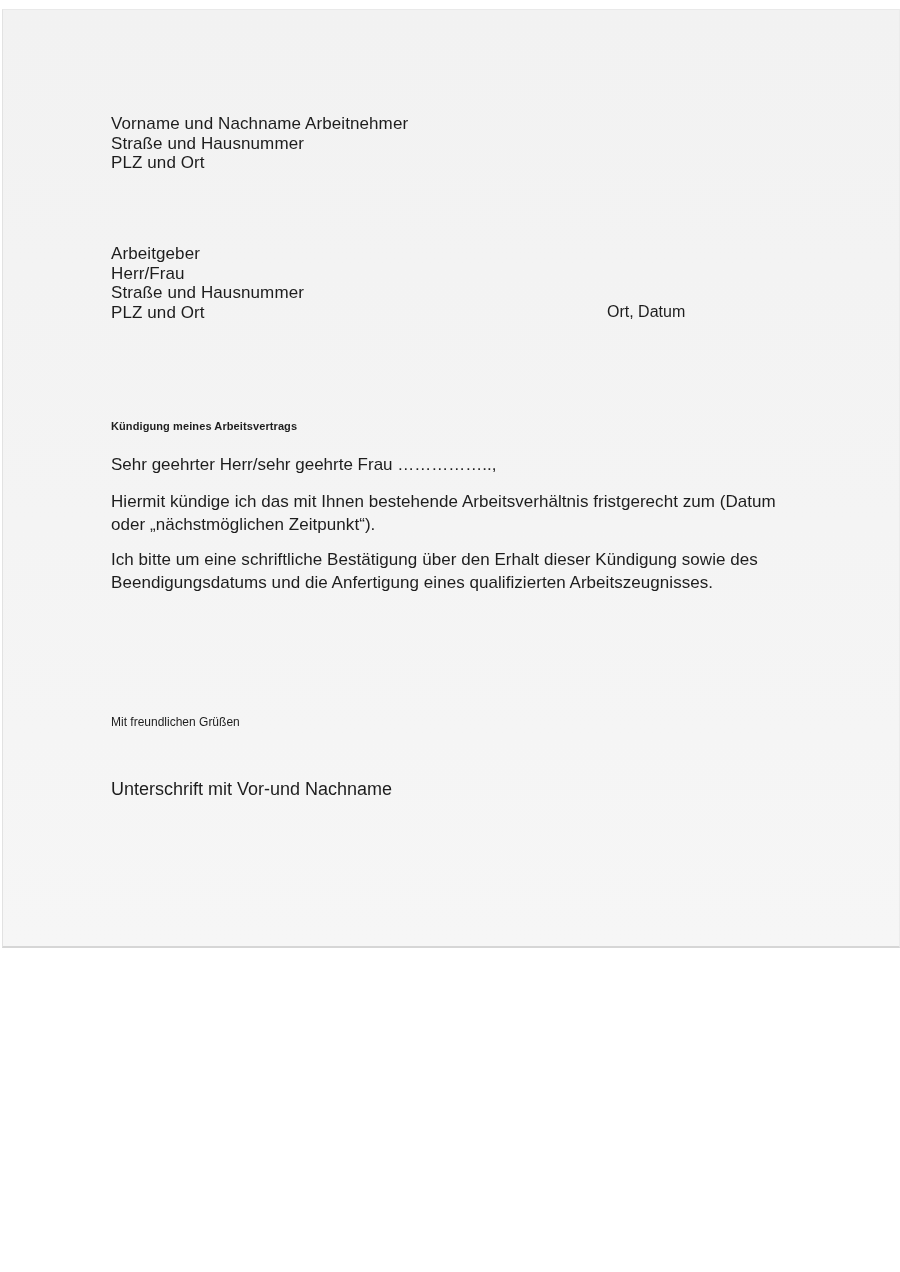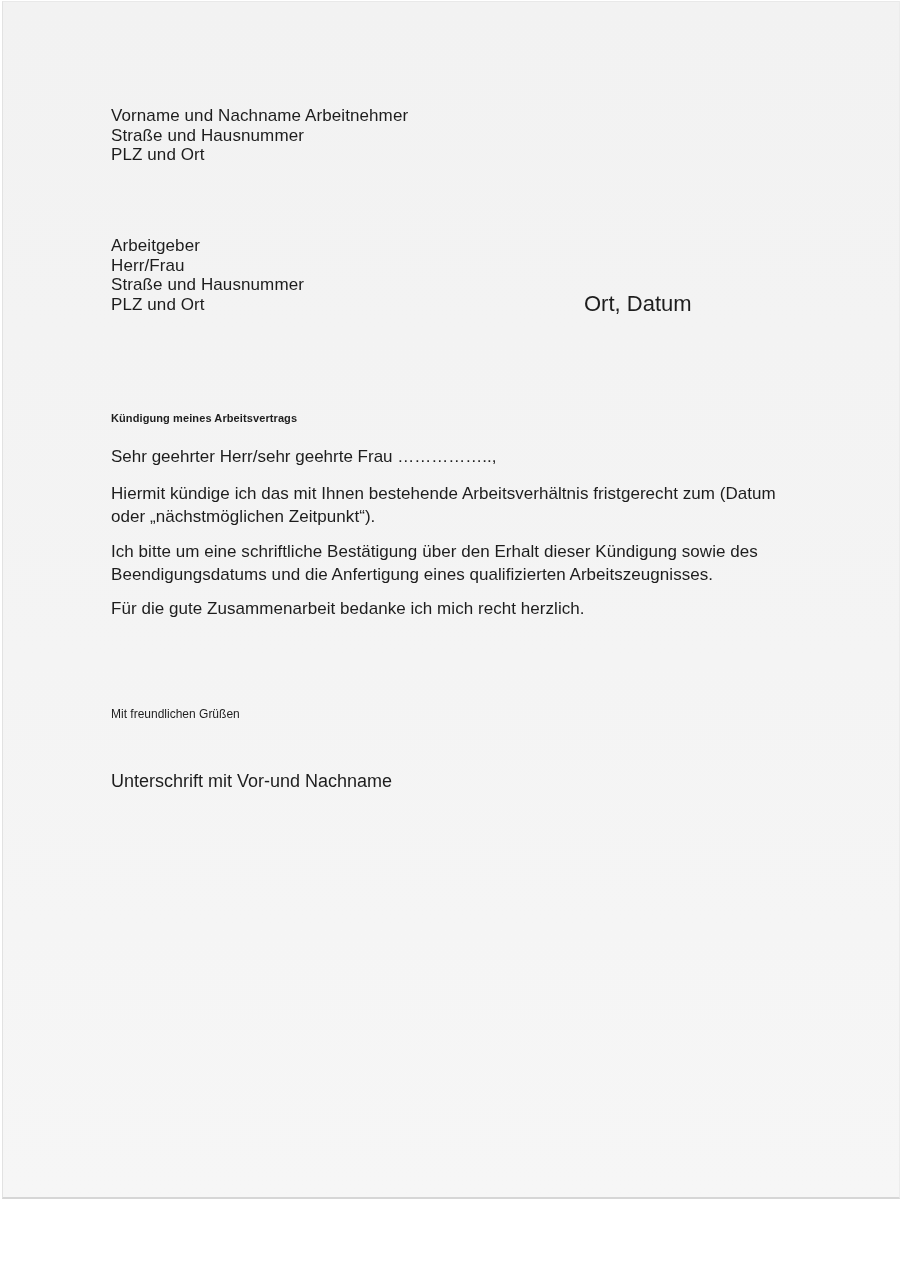--- a/index.html
+++ b/index.html
@@ -8,23 +8,23 @@
   html, body {
     width: 900px;
     height: 1272px;
     background: #ffffff;
     font-family: "Liberation Sans", "DejaVu Sans", sans-serif;
   }
 
   .page {
     position: relative;
     width: 898px;
-    height: 1198px;
+    height: 939px;
     margin-left: 2px;
-    margin-top: 1px;
+    margin-top: 9px;
     background: linear-gradient(180deg, #f2f2f2 0%, #f4f4f4 55%, #f6f6f6 100%);
     border-left: 1px solid #e2e2e2;
     border-top: 1px solid #e9e9e9;
     border-right: 1px solid #ececec;
     border-bottom: 2px solid #d6d6d6;
     color: #1d1d1d;
     overflow: hidden;
   }
 
   .block { position: absolute; left: 108px; }
@@ -32,23 +32,23 @@
   .addr-block {
     font-size: 17px;
     line-height: 19.5px;
     letter-spacing: 0.1px;
   }
 
   .addr-line { white-space: nowrap; }
 
   .date-line {
     position: absolute;
-    left: 581px;
+    left: 604px;
     top: 292px;
-    font-size: 22px;
+    font-size: 16px;
     line-height: 19.5px;
     white-space: nowrap;
     text-align: center;
   }
 
   .subject {
     top: 405px;
     font-size: 11px;
     font-weight: bold;
     line-height: 23px;
@@ -117,21 +117,20 @@
   </div>
 
   <div class="date-line">Ort, Datum</div>
 
   <div class="block subject">Kündigung meines Arbeitsvertrags</div>
 
   <div class="block salutation">Sehr geehrter Herr/sehr geehrte Frau ……………..,</div>
 
   <div class="block paragraph para-2">Ich bitte um eine schriftliche Bestätigung über den Erhalt dieser Kündigung sowie des Beendigungsdatums und die Anfertigung eines qualifizierten Arbeitszeugnisses.</div>
   <div class="block paragraph para-1">Hiermit kündige ich das mit Ihnen bestehende Arbeitsverhältnis fristgerecht zum (Datum oder „nächstmöglichen Zeitpunkt“).</div>
-  <div class="block paragraph para-3">Für die gute Zusammenarbeit bedanke ich mich recht herzlich.</div>
 
   <div class="block closing">Mit freundlichen Grüßen</div>
 
   <div class="block signature-hint">Unterschrift mit Vor-und Nachname</div>
 
   <div class="watermark">blog</div>
 
 </div>
 
 </body></html>

